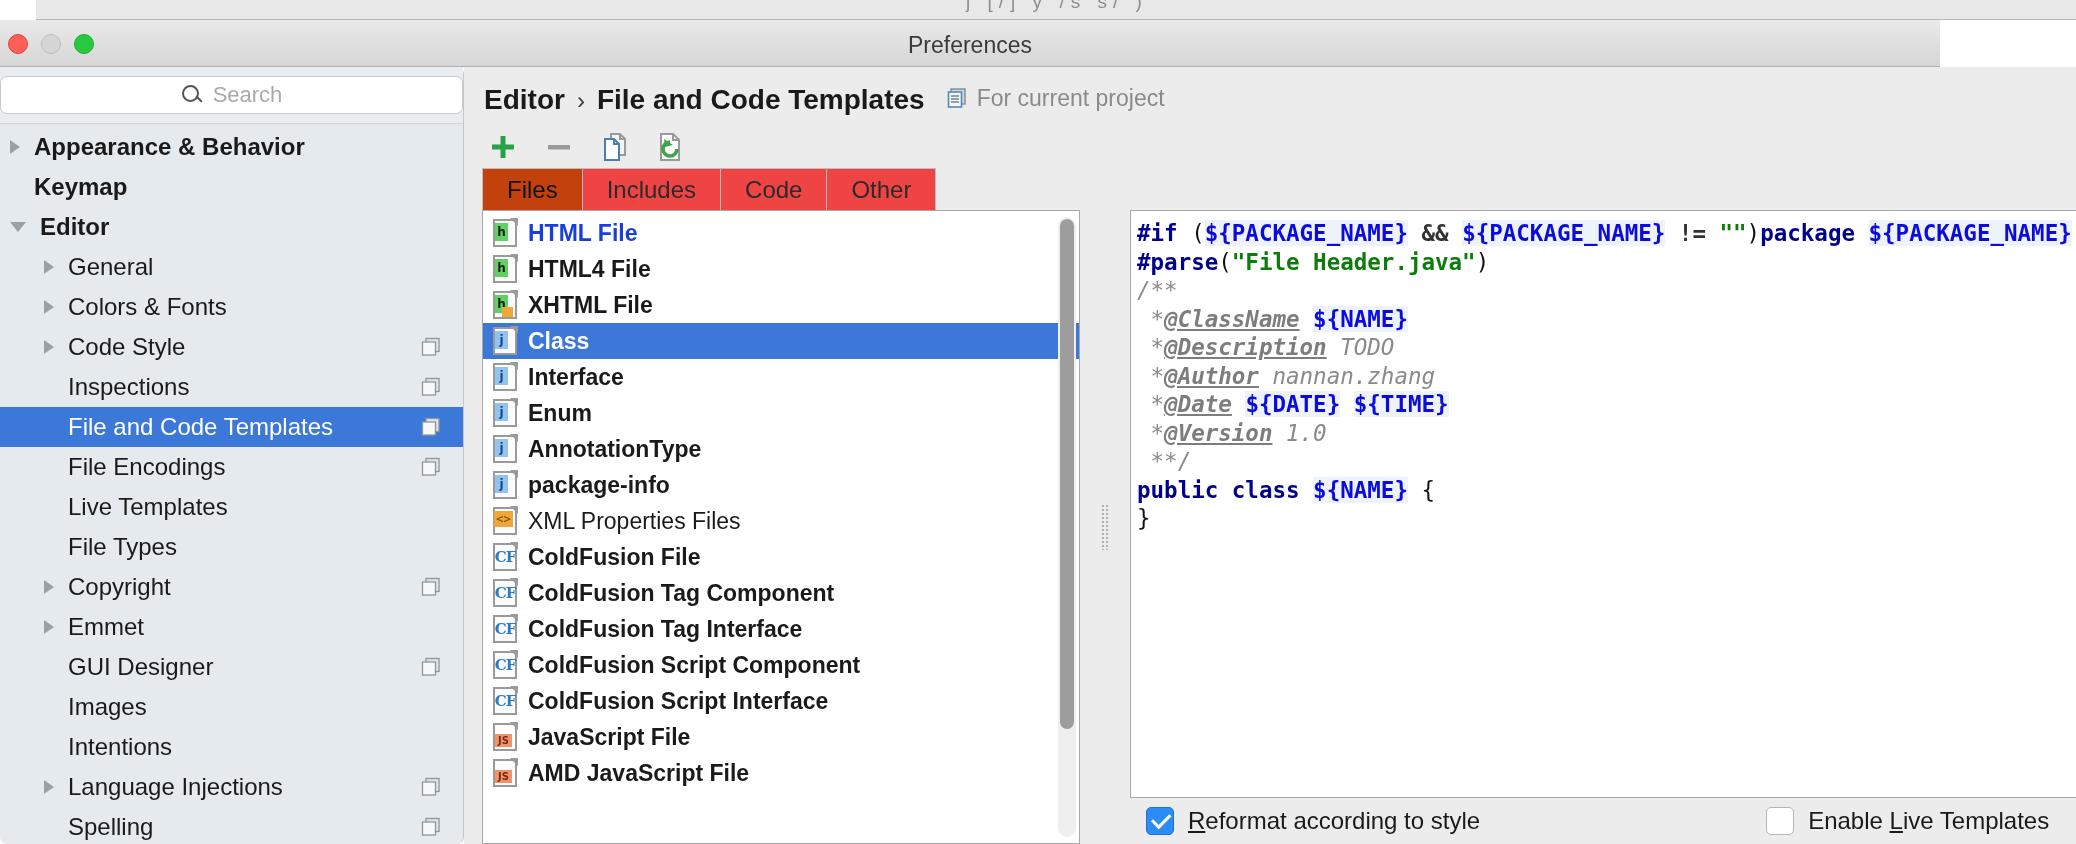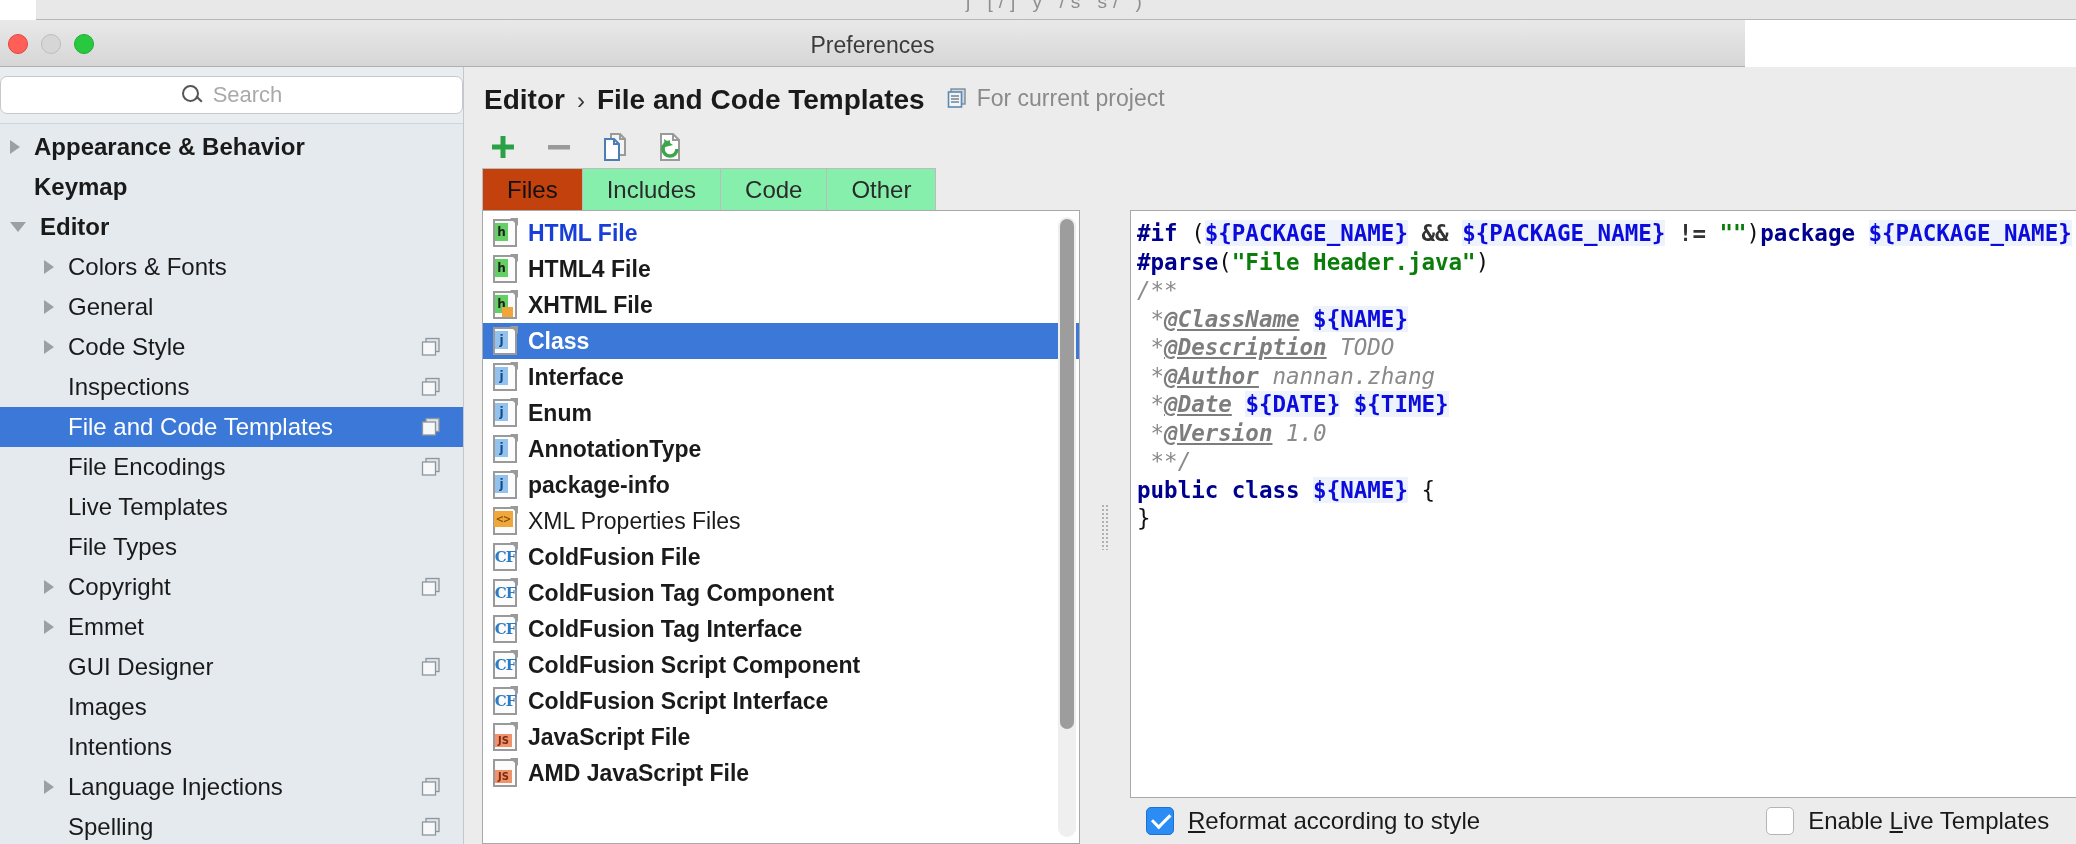--- a/index.html
+++ b/index.html
@@ -20,21 +20,21 @@
     margin-left: 36px;
   }
   .bg-sliver-text {
     position: absolute; top: -9px; left: 930px;
     font-size: 19px; color: #8d8d8d; white-space: nowrap;
     letter-spacing: 6px;
   }
 
   
   .titlebar {
-    position: absolute; left: 0; top: 20px; width: 1745px; height: 47px;
+    position: absolute; left: 0; top: 20px; width: 1940px; height: 47px;
     background: linear-gradient(to bottom, #e9e9e9 0%, #d6d6d6 100%);
     border-bottom: 1px solid #b0b0b0;
     text-decoration: underline;
   }
   .traffic { position: absolute; top: 14px; display: flex; gap: 13px; left: 8px; }
   .dot { width: 20px; height: 20px; border-radius: 50%; }
   .dot.red { background: #ff5f57; border: 1px solid #e0443e; }
   .dot.yellow { background: #d6d6d6; border: 1px solid #bdbdbd; }
   .dot.green { background: #28c840; border: 1px solid #1dad2b; }
   .window-title {
@@ -48,20 +48,21 @@
     display: flex;
   }
 
   
   .sidebar {
     width: 489px; height: 100%;
     background: #e5eaee;
     border-right: 1px solid #c4c8cc;
     display: flex; flex-direction: column;
     position: relative;
+    border-radius: 7px;
   }
   .search-wrap {
     height: 57px; background: #e9edf0;
     border-bottom: 1px solid #cfd4d8;
     display: flex; align-items: center; justify-content: center;
   }
   .search-box {
     width: 463px; height: 38px; background: #ffffff;
     border: 1px solid #c6c9cc; border-radius: 7px;
     display: flex; align-items: center; justify-content: center; gap: 10px;
@@ -118,21 +119,21 @@
   }
 
   .toolbar { display: flex; align-items: center; gap: 14px; padding: 10px 0 0 18px; height: 52px; }
   .tb-btn { width: 42px; height: 42px; display: flex; align-items: center; justify-content: center; }
 
   .tabs { display: flex; align-items: flex-end; padding-left: 18px; height: 42px; }
   .tab {
     height: 42px; min-width: 100px; padding: 0 24px;
     display: flex; align-items: center; justify-content: center;
     font-size: 24px; color: #2b2b2b;
-    background: #86efac; border: 1px solid #bcbcbc; border-bottom: none;
+    background: #ef4444; border: 1px solid #bcbcbc; border-bottom: none;
     margin-right: -1px;
   }
   .tab.active { background: #c2410c; color: #111; }
 
   .panel-area {
     flex: 1; display: flex; padding: 0 0 0 18px; gap: 18px;
     min-height: 0; position: relative;
   }
 
   
@@ -278,25 +279,25 @@
           <div class="tree-row">
             <span class="arrow blank" style="margin-left: 10px; margin-right: 14px; width: 10px;"></span>
             <span class="tree-label bold">Keymap</span>
           </div>
           <div class="tree-row">
             <span class="arrow down" style="margin-left: 10px; margin-right: 14px;"></span>
             <span class="tree-label bold">Editor</span>
           </div>
           <div class="tree-row">
             <span class="arrow " style="margin-left: 44px; margin-right: 14px;"></span>
+            <span class="tree-label">General</span>
+          </div>
+          <div class="tree-row">
+            <span class="arrow " style="margin-left: 44px; margin-right: 14px;"></span>
             <span class="tree-label">Colors &amp; Fonts</span>
-          </div>
-          <div class="tree-row">
-            <span class="arrow " style="margin-left: 44px; margin-right: 14px;"></span>
-            <span class="tree-label">General</span>
           </div>
           <div class="tree-row">
             <span class="arrow " style="margin-left: 44px; margin-right: 14px;"></span>
             <span class="tree-label">Code Style</span>
             <span class="copy-badge">
               <svg width="20" height="20" viewBox="0 0 20 20">
   <rect x="5" y="1.5" width="13" height="13" fill="#dfe4e8" stroke="#8d969e" stroke-width="1.3"></rect>
   <rect x="1.5" y="5" width="13" height="13" fill="#f6f8f9" stroke="#8d969e" stroke-width="1.3"></rect>
 </svg>
             </span>

